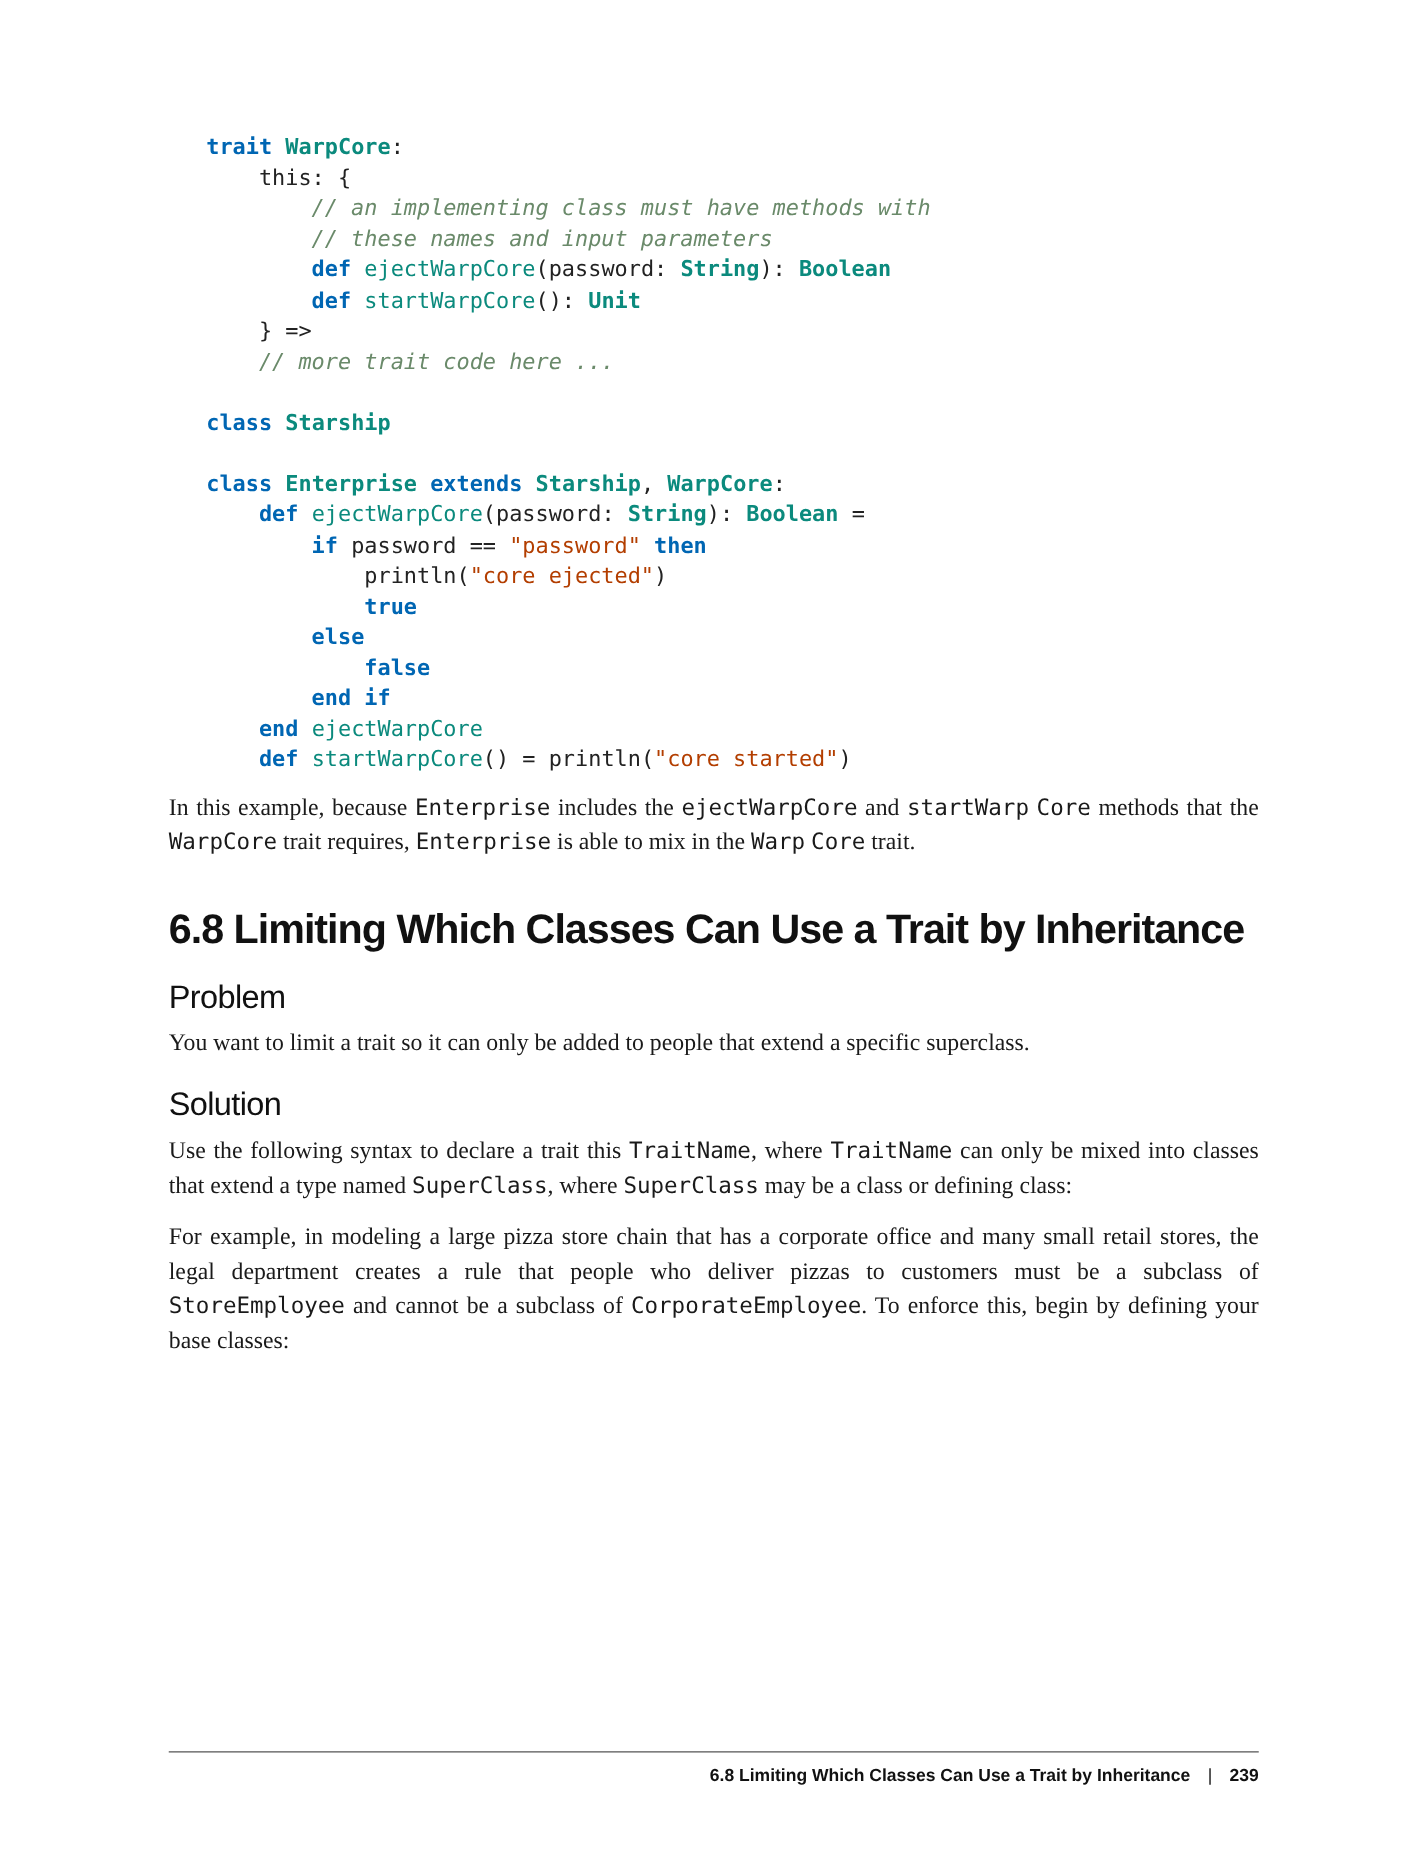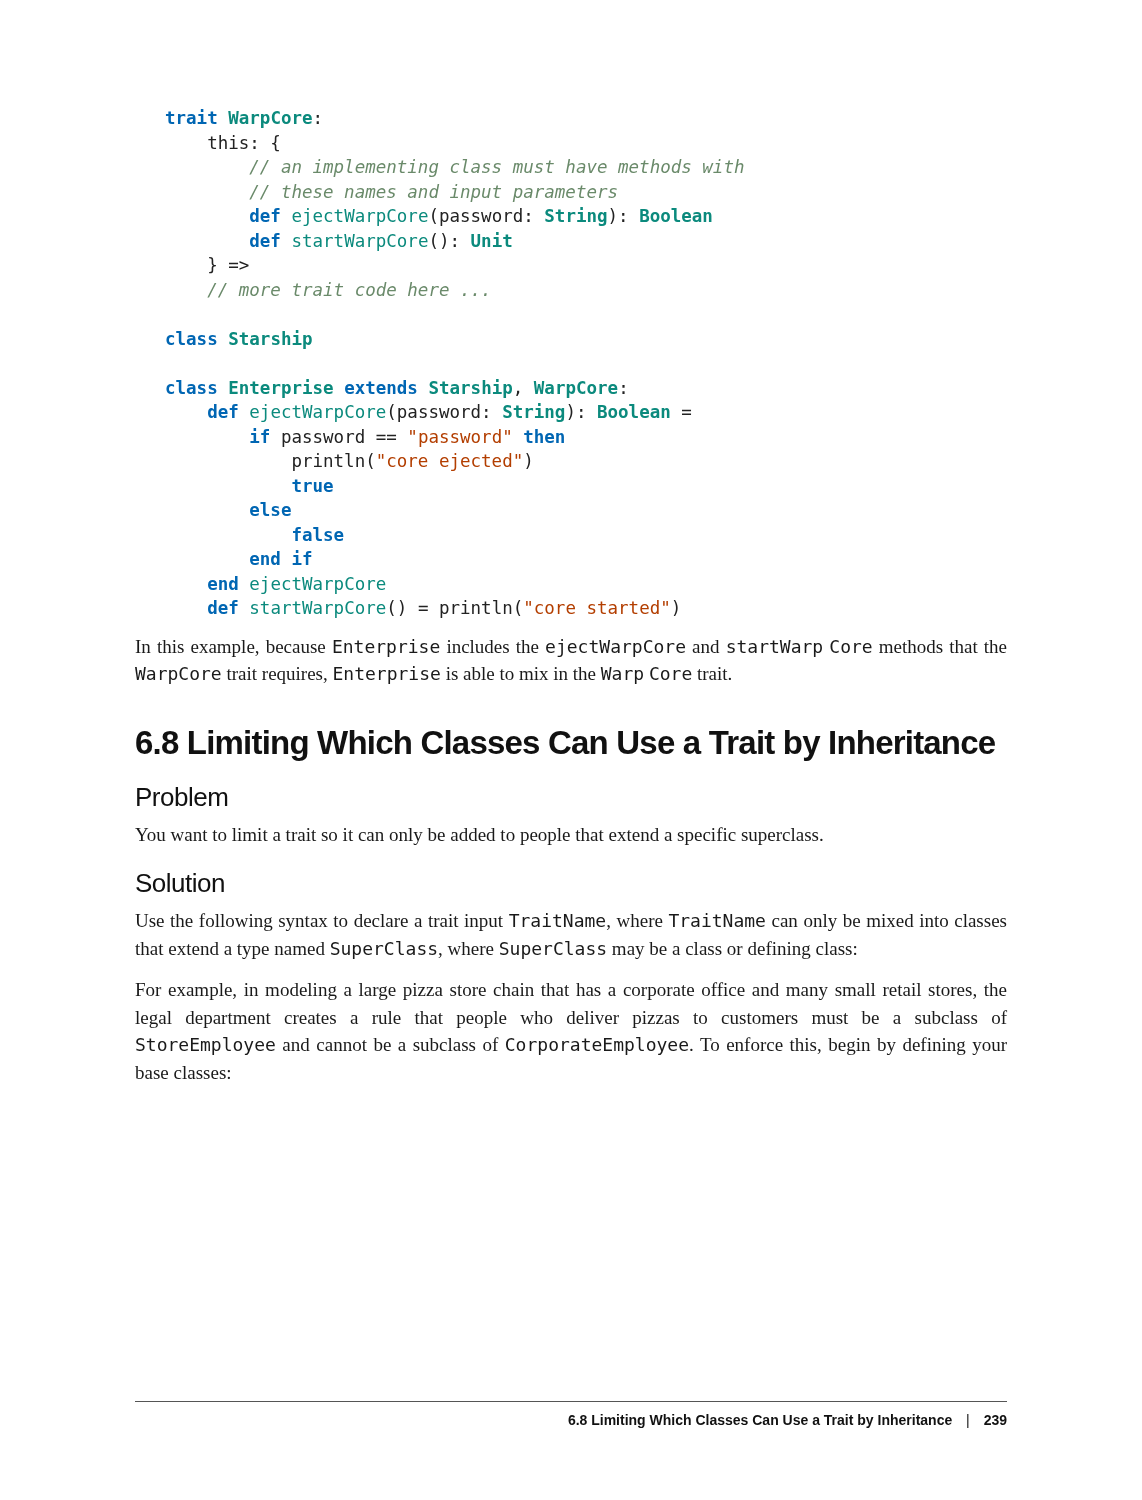--- a/index.html
+++ b/index.html
@@ -100,21 +100,21 @@
 <span class="pl">    </span><span class="kw">def</span> <span class="fn">startWarpCore</span><span class="pl">() = println(</span><span class="st">"core started"</span><span class="pl">)</span></pre>
 
 <p class="body"><span>In this example, because </span><code class="inline">Enterprise</code><span> includes the </span><code class="inline">ejectWarpCore</code><span> and </span><code class="inline">startWarp</code> <code class="inline">Core</code><span> methods that the </span><code class="inline">WarpCore</code><span> trait requires, </span><code class="inline">Enterprise</code><span> is able to mix in the </span><code class="inline">Warp</code> <code class="inline">Core</code><span> trait.</span></p>
 
 <h1 class="section">6.8 Limiting Which Classes Can Use a Trait by Inheritance</h1>
 
 <h2 class="sub">Problem</h2>
 <p class="body">You want to limit a trait so it can only be added to people that extend a specific superclass.</p>
 
 <h2 class="sub">Solution</h2>
-<p class="body"><span>Use the following syntax to declare a trait input </span><code class="inline">TraitName</code><span>, where </span><code class="inline">TraitName</code><span> can only be mixed into classes that extend a type named </span><code class="inline">SuperClass</code><span>, where </span><code class="inline">SuperClass</code><span> may be a class or defining class:</span></p>
+<p class="body"><span>Use the following syntax to declare a trait this </span><code class="inline">TraitName</code><span>, where </span><code class="inline">TraitName</code><span> can only be mixed into classes that extend a type named </span><code class="inline">SuperClass</code><span>, where </span><code class="inline">SuperClass</code><span> may be a class or defining class:</span></p>
 
 
 <p class="body"><span>For example, in modeling a large pizza store chain that has a corporate office and many small retail stores, the legal department creates a rule that people who deliver pizzas to customers must be a subclass of </span><code class="inline">StoreEmployee</code><span> and cannot be a subclass of </span><code class="inline">CorporateEmployee</code><span>. To enforce this, begin by defining your base classes:</span></p>
 
 
 <div class="footer">
   <b>6.8 Limiting Which Classes Can Use a Trait by Inheritance</b>
   <span class="sep">|</span>
   <b>239</b>
 </div>

